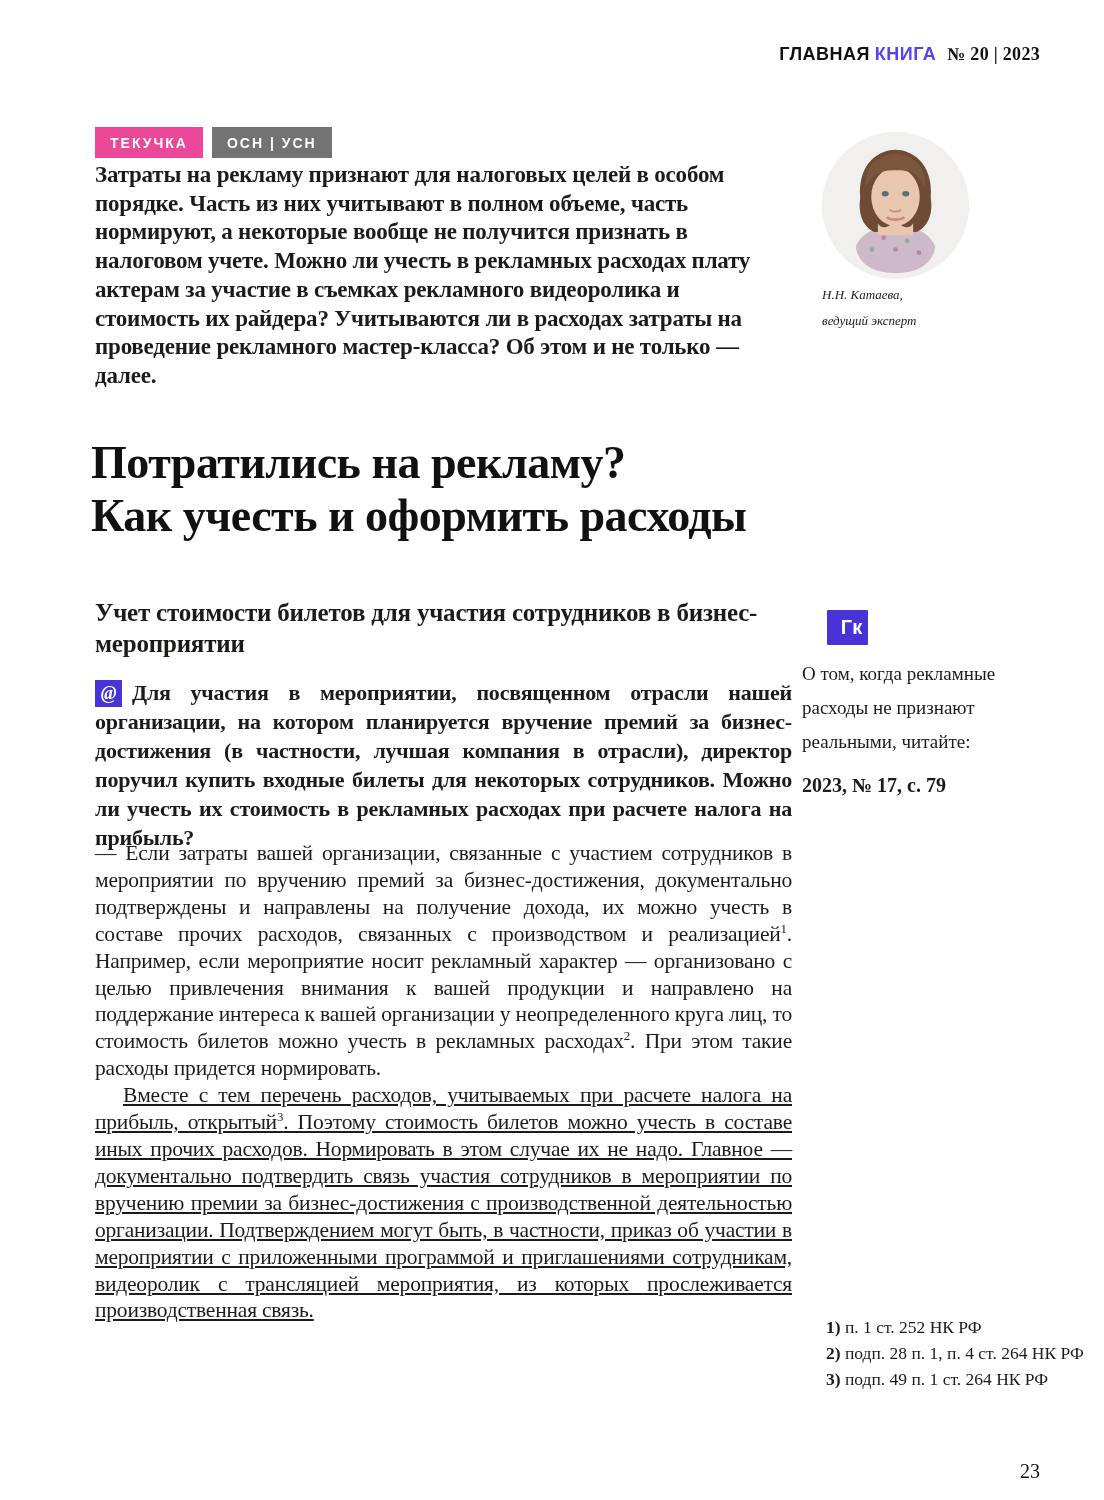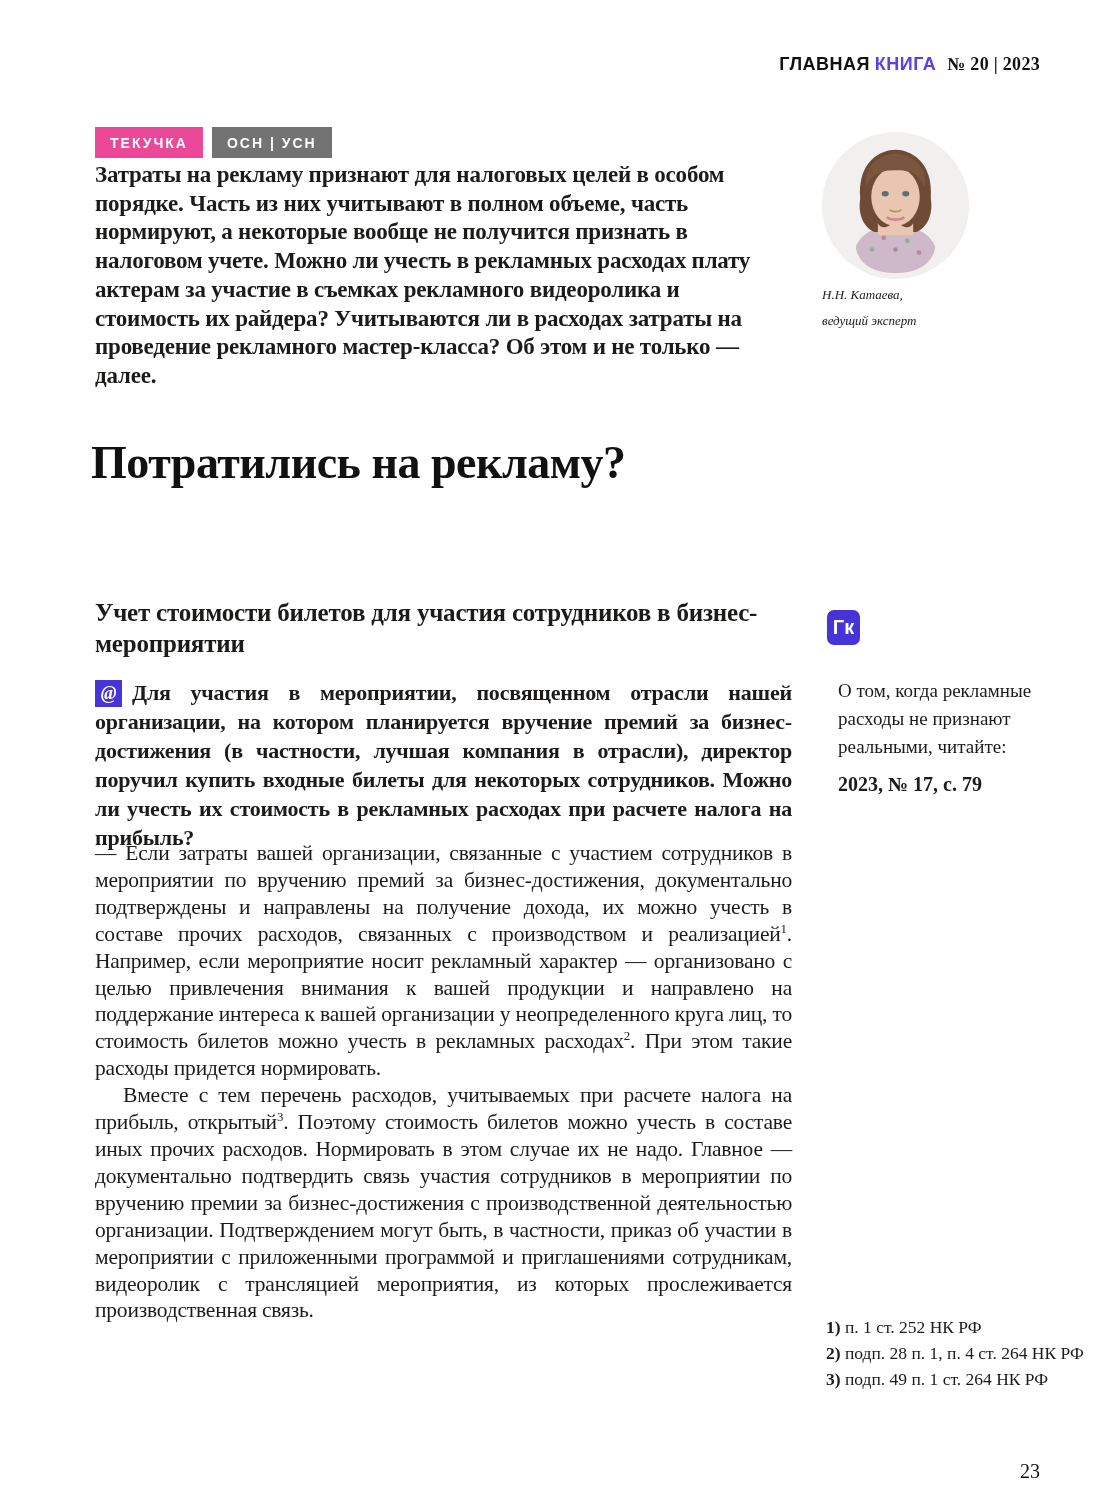--- a/index.html
+++ b/index.html
@@ -3,21 +3,21 @@
 <meta charset="utf-8">
 <style>
   html,body { margin:0; padding:0; background:#ffffff; }
   .page {
     position:relative; width:1104px; height:1500px; background:#ffffff;
     font-family:"Liberation Serif", serif; color:#1c1b1a; overflow:hidden;
   }
 
   
   .header {
-    position:absolute; top:54px; right:64px; text-align:right;
+    position:absolute; top:44px; right:64px; text-align:right;
     font-size:18px; font-weight:bold; letter-spacing:0.3px; white-space:nowrap;
   }
   .brand-black { font-family:"Liberation Sans", sans-serif; color:#111111; letter-spacing:0.5px; }
   .brand-accent { font-family:"Liberation Sans", sans-serif; color:#5743ee; letter-spacing:0.5px; }
   .issue { font-family:"Liberation Serif", serif; color:#111111; margin-left:6px; }
 
   
   .tags { position:absolute; left:95px; top:127px; display:flex; gap:9px; }
   .tag {
     height:31px; padding:0 15px; display:flex; align-items:center; justify-content:center;
@@ -66,33 +66,33 @@
     background:#4734d8; color:#ffffff; font-style:italic;
     font-size:19px; line-height:26px; text-align:center;
   }
 
   
   .body-text {
     position:absolute; left:95px; top:840px; width:697px;
     font-size:21.5px; line-height:26.9px; text-align:justify; letter-spacing:-0.2px;
   }
   .body-text p { margin:0; }
-  .body-text p.indent { text-indent:28px; }
+  .body-text p.indent { text-indent:28px;text-decoration:underline; }
   .body-text sup { font-size:60%; line-height:0; }
 
   
   .gk-badge {
     position:absolute; left:827px; top:610px; width:33px; height:35px;
-    background:#4734d8; border-radius:7px; color:#ffffff;
+    background:#4734d8; border-radius:1px; color:#ffffff;
     font-family:"Liberation Sans", sans-serif; font-weight:bold; font-size:20px;
-    display:flex; align-items:center; justify-content:center;
+    display:flex; align-items:center; justify-content:center;padding-left:8px;
   }
   .sidebar-note {
-    position:absolute; left:838px; top:657px; width:220px;
-    font-size:19px; line-height:28px;margin-top:20px;
+    position:absolute; left:802px; top:657px; width:220px;
+    font-size:19px; line-height:34px;
   }
   .sidebar-ref { font-weight:bold; font-size:20px; margin-top:9px; }
 
   
   .footnotes {
     position:absolute; left:826px; top:1314px;
     font-size:17.5px; line-height:26px; white-space:nowrap;
   }
   .footnotes .num { font-weight:bold; }
 
@@ -138,20 +138,21 @@
       <path d="M44,58 C47,60.2 53,60.2 56,58" stroke="#c98a8a" stroke-width="1.8" fill="none"></path>
     </svg>
   </div>
   <div class="author-caption">
     <div>Н.Н. Катаева,</div>
     <div>ведущий эксперт</div>
   </div>
 
   <h1 class="title" style="margin:0;">
     <div>Потратились на рекламу?</div>
+    <div>Как учесть и оформить расходы</div>
   </h1>
 
   <h2 class="section-heading" style="margin:0;">Учет стоимости билетов для участия сотрудников в бизнес-мероприятии</h2>
 
   <div class="question">
     <span class="at-icon">@</span>
     <span>Для участия в мероприятии, посвященном отрасли нашей организации, на котором планируется вручение премий за бизнес-достижения (в частности, лучшая компания в отрасли), директор поручил купить входные билеты для некоторых сотрудников. Можно ли учесть их стоимость в рекламных расходах при расчете налога на прибыль?</span>
   </div>
 
   <div class="body-text">

